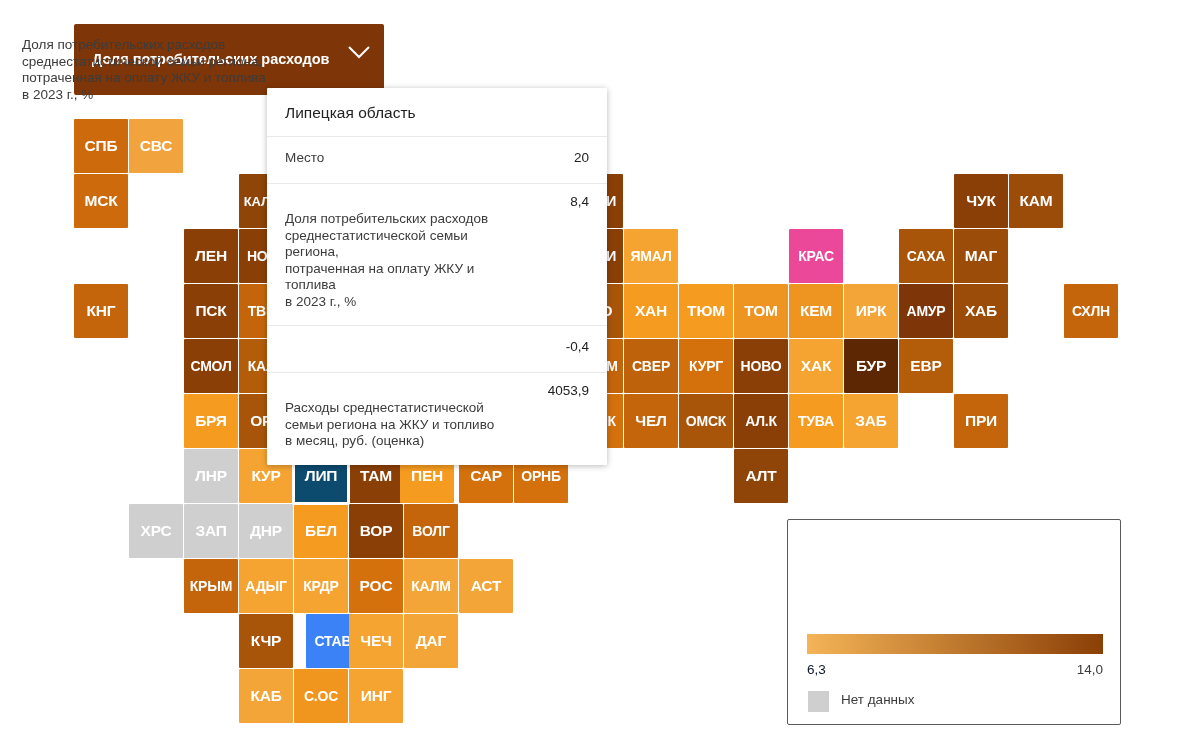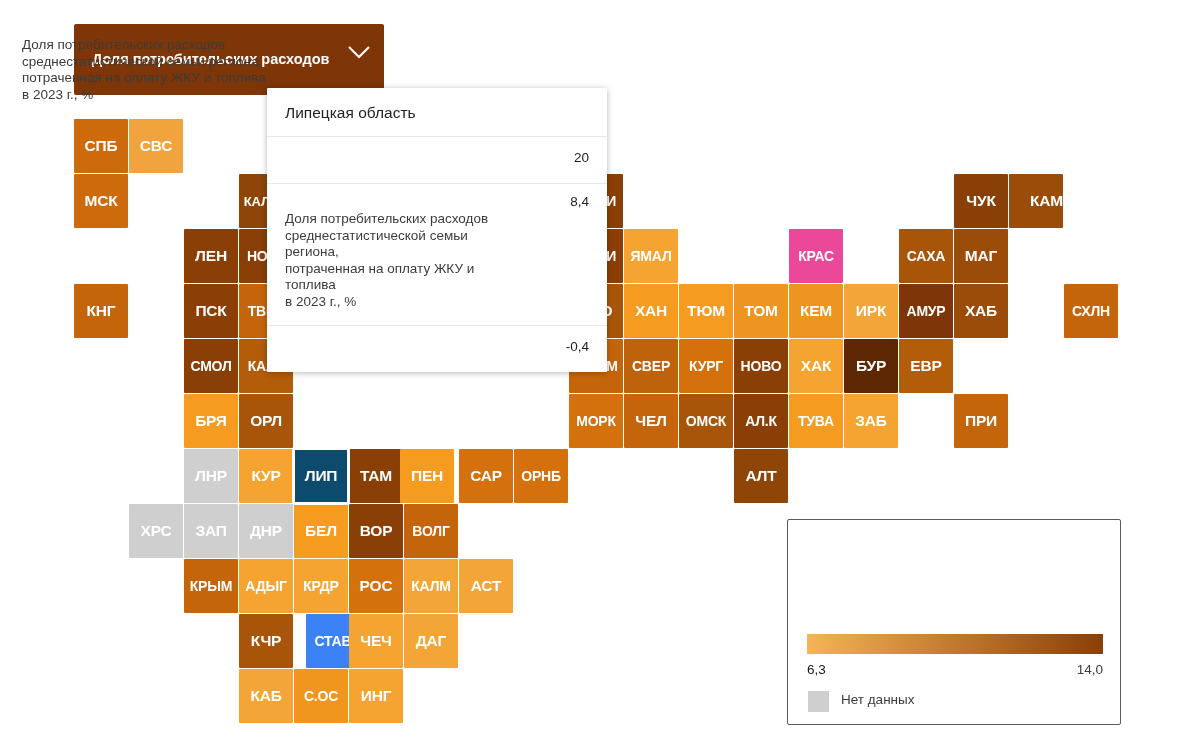--- a/index.html
+++ b/index.html
@@ -187,21 +187,21 @@
       </div>
       <div class="tile" style="left: 624px; top: 229px; background: rgb(245, 164, 49);">
         <span style="font-size: 14px;">ЯМАЛ</span>
       </div>
       <div class="tile" style="left: 789px; top: 229px; background: #ec4899;">
         <span style="font-size: 14px;">КРАС</span>
       </div>
       <div class="tile" style="left: 954px; top: 174px; background: rgb(138, 63, 6);">
         <span>ЧУК</span>
       </div>
-      <div class="tile" style="left: 1009px; top: 174px; background: rgb(156, 76, 9); justify-content: flex-end;">
+      <div class="tile" style="left: 1009px; top: 174px; background: rgb(156, 76, 9);">
         <span>КАМ</span>
       </div>
       <div class="tile" style="left: 899px; top: 229px; background: rgb(168, 85, 10);">
         <span style="font-size: 14px;">САХА</span>
       </div>
       <div class="tile" style="left: 954px; top: 229px; background: rgb(156, 76, 9);">
         <span>МАГ</span>
       </div>
       <div class="tile" style="left: 74px; top: 284px; background: rgb(196, 101, 11);">
         <span>КНГ</span>
@@ -374,31 +374,38 @@
       <div class="tile" style="left: 349px; top: 669px; background: rgb(245, 164, 49);">
         <span>ИНГ</span>
       </div>
     </div>
 
   <div class="tooltip">
     <div class="tt-title">Липецкая область</div>
     <div id="tt-rows">
         <div class="tt-row single">
           <div class="tt-val">20</div>
+          <div class="tt-label">Место</div>
         </div>
         <div class="tt-row multi">
           <div class="tt-val">8,4</div>
           <div class="tt-label">Доля потребительских расходов
 среднестатистической семьи региона,
 потраченная на оплату ЖКУ и топлива
 в 2023 г., %</div>
         </div>
         <div class="tt-row single">
           <div class="tt-val">-0,4</div>
         </div>
+        <div class="tt-row multi">
+          <div class="tt-val">4053,9</div>
+          <div class="tt-label">Расходы среднестатистической
+семьи региона на ЖКУ и топливо
+в месяц, руб. (оценка)</div>
+        </div>
       </div>
   </div>
 
   <div class="legend"></div>
   <div class="legend-title">Доля потребительских расходов
 среднестатистической семьи региона,
 потраченная на оплату ЖКУ и топлива
 в 2023 г., %</div>
   <div class="legend-bar" id="legend-bar" style="background: linear-gradient(to right, rgb(245, 180, 87) 0%, rgb(138, 63, 6) 100%);"></div>
   <div class="legend-min">6,3</div>

